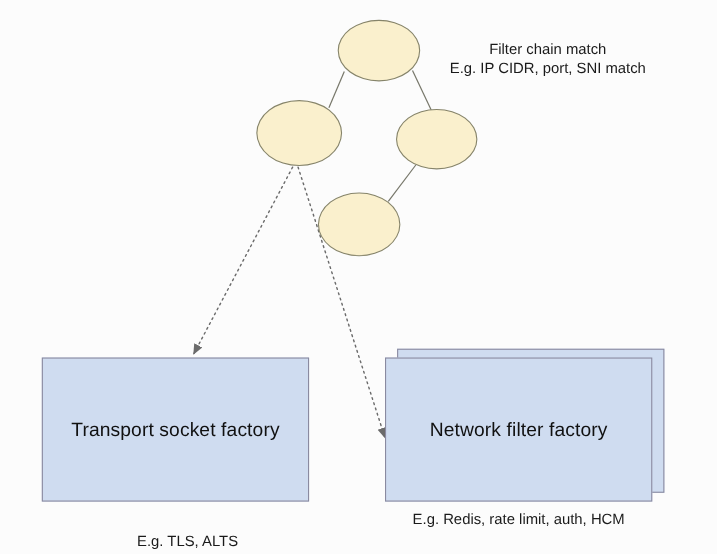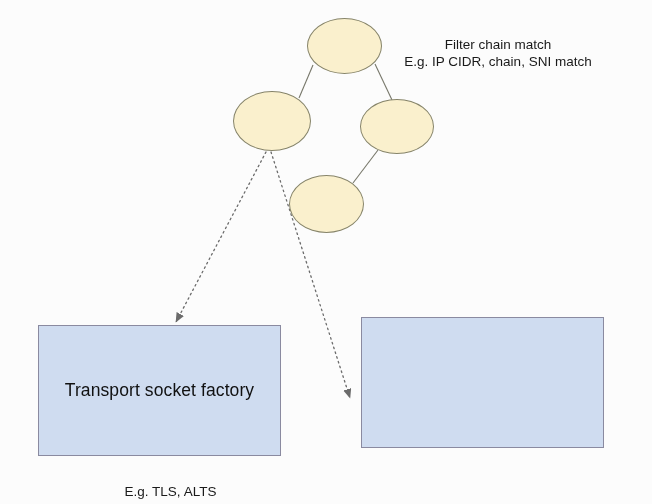--- a/index.html
+++ b/index.html
@@ -95,24 +95,28 @@
   <div class="node-ellipse" style="left:307px; top:18px; width:75px; height:56px;"></div>
 
   <div class="node-ellipse" style="left:233px; top:91px; width:78px; height:60px;"></div>
 
   <div class="node-ellipse" style="left:360px; top:99px; width:74px; height:55px;"></div>
 
   <div class="node-ellipse" style="left:289px; top:175px; width:75px; height:58px;"></div>
 
   <div class="annotation" style="left:398px; top:36px; width:200px;">
     <div>Filter chain match</div>
-    <div>E.g. IP CIDR, chain, SNI match</div>
+    <div>E.g. IP CIDR, port, SNI match</div>
   </div>
 
   <div class="factory-box" style="left:38px; top:325px; width:243px; height:131px;">
     <span class="box-label">Transport socket factory</span>
   </div>
   <div class="caption" style="left:49px; top:464px; width:243px;margin-top:20px;">E.g. TLS, ALTS</div>
 
   <div class="stack-back" style="position:absolute; left:361px; top:317px; width:243px; height:131px; box-sizing:border-box;"></div>
 
+  <div class="factory-box" style="left:350px; top:325px; width:243px; height:131px;">
+    <span class="box-label">Network filter factory</span>
+  </div>
+  <div class="caption" style="left:350px; top:464px; width:243px;">E.g. Redis, rate limit, auth, HCM</div>
 
 </div>
 
 </body></html>

